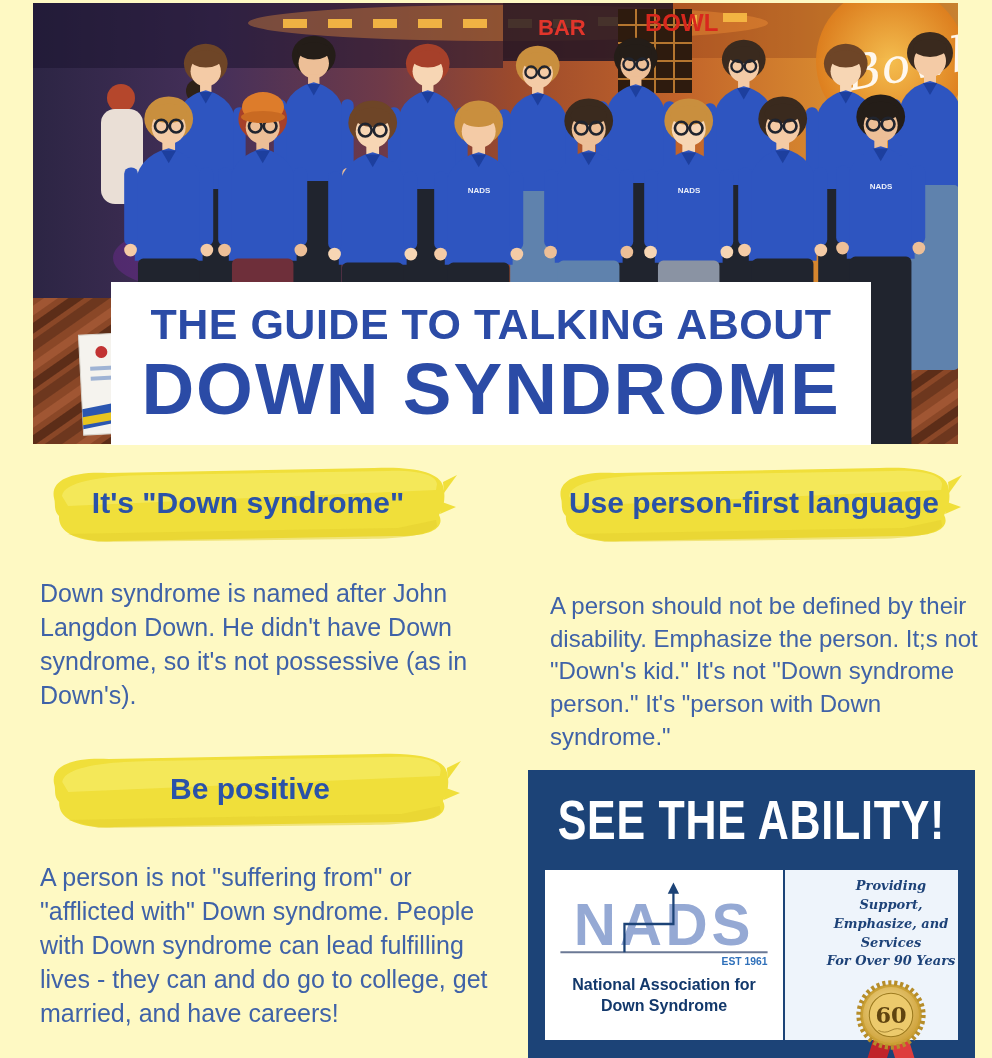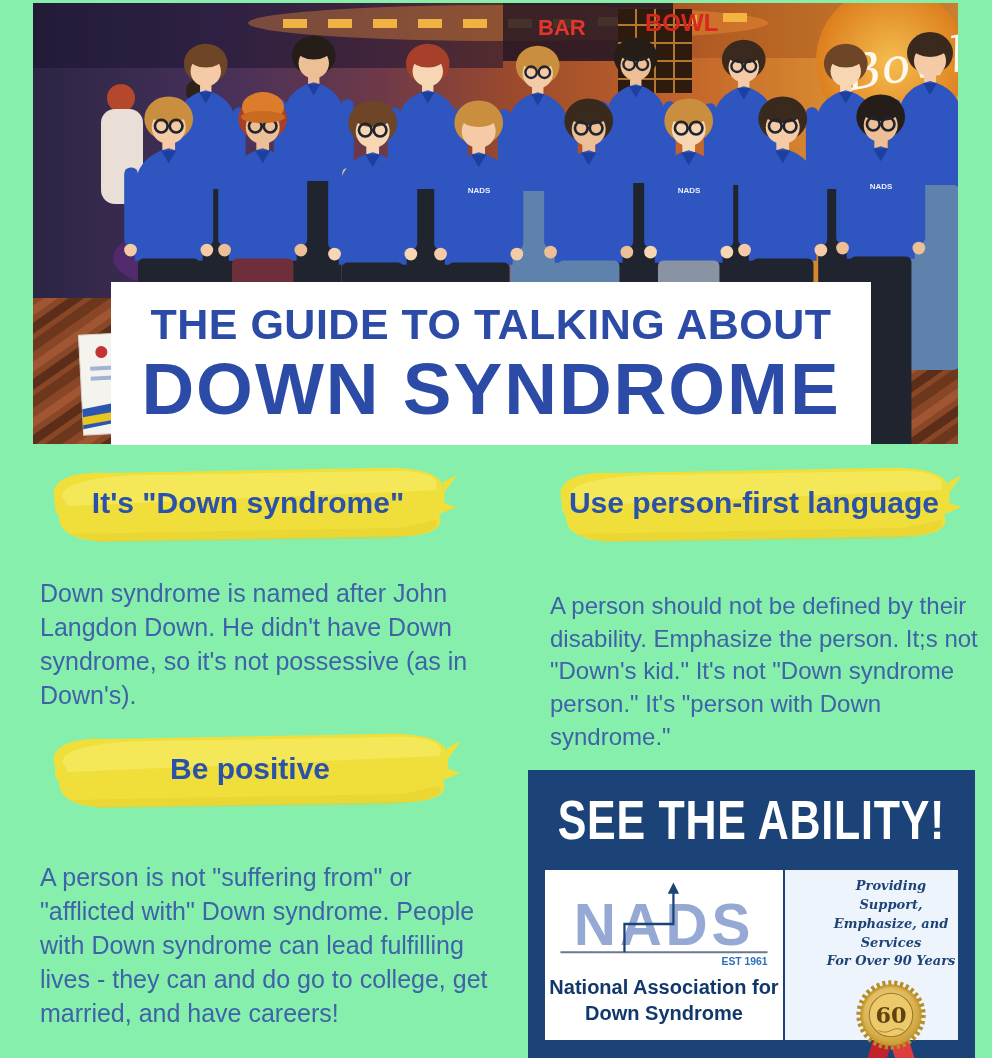--- a/index.html
+++ b/index.html
@@ -1,16 +1,16 @@
 <!DOCTYPE html>
 <html><head>
 <meta charset="utf-8">
 <style>
   html,body{margin:0;padding:0;background:#fff;}
-  .page{position:relative;width:992px;height:1058px;background:#86efac;
+  .page{position:relative;width:992px;height:1058px;background:#fef9c3;
         font-family:"Liberation Sans",sans-serif;overflow:hidden;}
 
   
   .photo{position:absolute;left:33px;top:3px;width:925px;height:441px;}
   .photo svg{display:block;width:100%;height:100%;--shirt:#2e55c0;}
 
   
   .banner{position:absolute;left:111px;top:282px;width:760px;height:163px;background:#ffffff;
           display:flex;flex-direction:column;align-items:center;justify-content:center;}
   .banner-l1{font-size:43px;font-weight:700;color:#2b4ba6;letter-spacing:.5px;line-height:1.05;}
@@ -28,21 +28,21 @@
   .ability{position:absolute;left:528px;top:770px;width:447px;height:357px;background:#1c4377;}
   .ability-banner{height:100px;display:flex;align-items:center;justify-content:center;}
   .ability-text{color:#ffffff;font-size:55px;font-weight:700;white-space:nowrap;
                 transform:scaleX(.78);letter-spacing:1px;}
   .ability-inner{margin:0 17px;height:170px;display:flex;background:#ffffff;}
   .logo-panel{width:238px;background:#ffffff;text-align:center;padding-top:8px;}
   .panel-divider{width:2px;background:#1c4377;}
   .badge-panel{flex:1;background:#eef4fb;text-align:center;padding-top:7px;padding-left:39px;}
   .badge-text{font-family:"DejaVu Serif",serif;font-style:italic;font-weight:700;
               font-size:13px;line-height:1.45;color:#1d4278;}
-  .logo-name{font-size:20px;font-weight:700;color:#12386b;line-height:1.18;margin-top:2px;}
+  .logo-name{font-size:16px;font-weight:700;color:#12386b;line-height:1.18;margin-top:2px;}
 </style>
 </head>
 <body>
 
 <div class="page">
 
   <svg width="0" height="0" style="position:absolute" aria-hidden="true">
     <defs>
       <g id="brush">
         <path d="M16,36 C12,18 34,9 70,11 L336,6 C374,4 402,10 405,24 C408,35 406,45 401,53
@@ -206,21 +206,21 @@
   <div class="para" style="left:40px;top:576px;width:450px;">Down syndrome is named after John Langdon Down. He didn't have Down syndrome, so it's not possessive (as in Down's).</div>
 
   <div class="hl" style="left:545px;top:462px;width:418px;">
     <svg viewBox="0 0 420 84" preserveAspectRatio="none">
         <use href="#brush"></use>
       </svg>
     <div class="hl-text">Use person-first language</div>
   </div>
   <div class="para" style="left:550px;top:590px;width:432px;font-size:24px;">A person should not be defined by their disability. Emphasize the person. It;s not "Down's kid." It's not "Down syndrome person." It's "person with Down syndrome."</div>
 
-  <div class="hl" style="left:38px;top:728px;width:424px;">
+  <div class="hl" style="left:38px;top:748px;width:424px;">
     <svg viewBox="0 0 420 84" preserveAspectRatio="none">
         <use href="#brush"></use>
       </svg>
     <div class="hl-text">Be positive</div>
   </div>
   <div class="para" style="left:40px;top:860px;width:462px;">A person is not "suffering from" or "afflicted with" Down syndrome. People with Down syndrome can lead fulfilling lives - they can and do go to college, get married, and have careers!</div>
 
   <div class="ability">
     <div class="ability-banner">
       <div class="ability-text">SEE THE ABILITY!</div>

